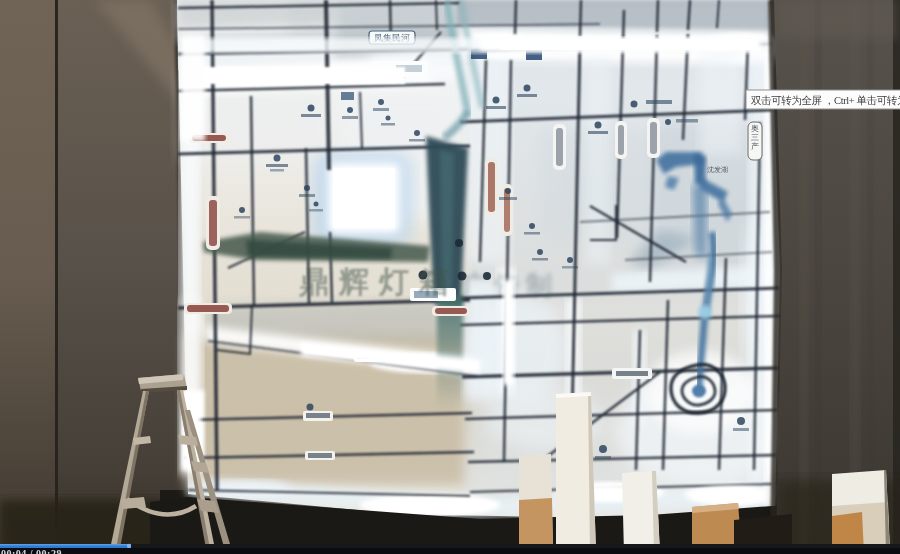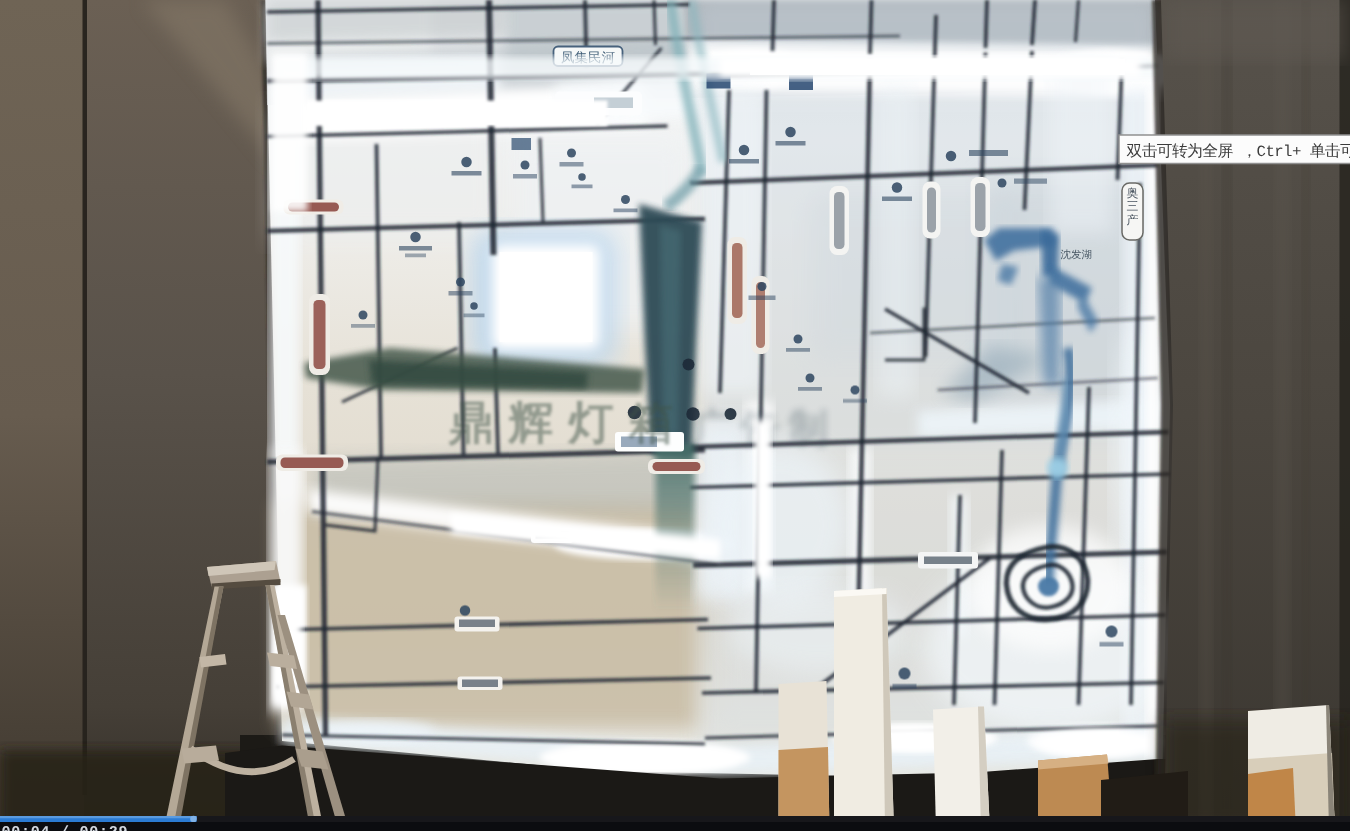--- a/index.html
+++ b/index.html
@@ -1,16 +1,16 @@
 <!DOCTYPE html>
 <html><head>
 <meta charset="utf-8">
 <style>
   html,body{margin:0;padding:0;background:#000;}
-  #stage{position:relative;width:900px;height:554px;overflow:hidden;background:#4c463e;font-family:Liberation Mono, monospace;}
+  #stage{position:relative;width:900px;height:554px;overflow:hidden;background:#4c463e;font-family:Liberation Serif, serif;}
   svg{display:block;}
 </style>
 </head>
 <body>
 <div id="stage">
 <svg width="900" height="554" viewBox="0 0 900 554">
 <defs>
   <linearGradient id="lwall" x1="0" y1="0" x2="0" y2="1">
     <stop offset="0" stop-color="#6b6054"></stop>
           <stop offset="0.45" stop-color="#59524a"></stop>

